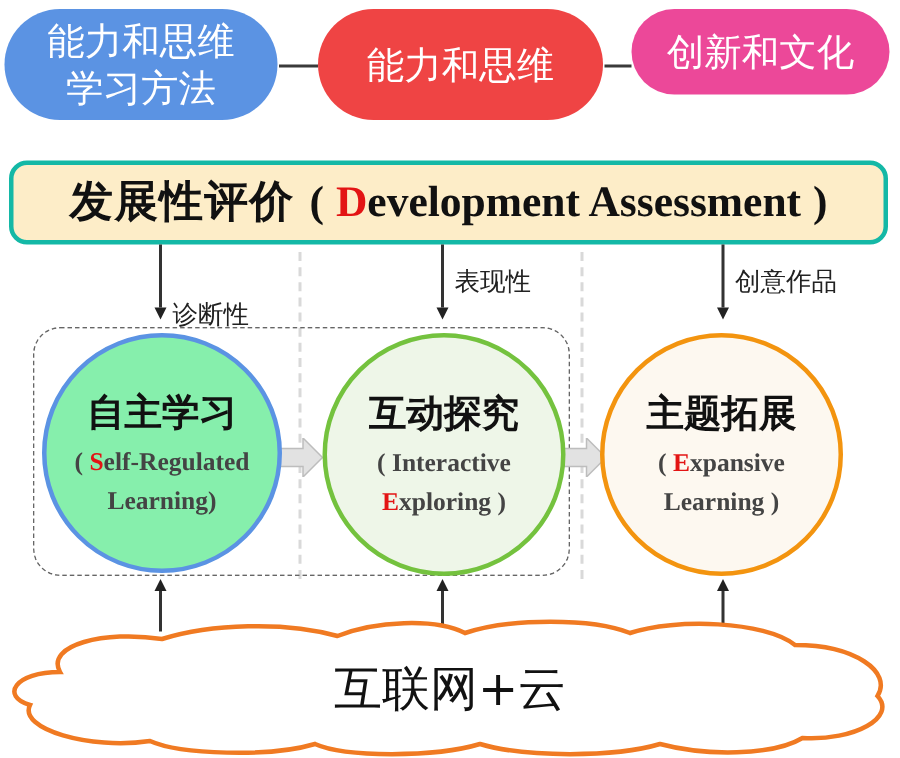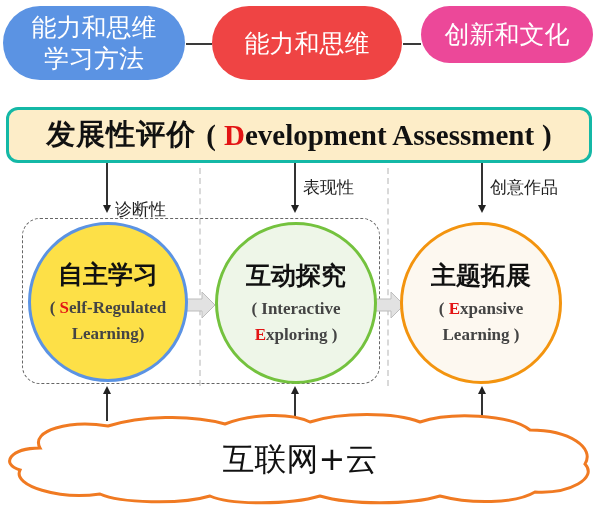--- a/index.html
+++ b/index.html
@@ -63,21 +63,21 @@
 
 <div class="group-box"></div>
 
 <svg class="flow-arrow" style="left:186px;top:292px;" width="30" height="26" viewBox="0 0 30 26">
   <polygon points="0,7 16,7 16,0 29,13 16,26 16,19 0,19" fill="#e2e2e2" stroke="#bdbdbd" stroke-width="1"></polygon>
 </svg>
 <svg class="flow-arrow" style="left:375px;top:292px;" width="30" height="26" viewBox="0 0 30 26">
   <polygon points="0,7 16,7 16,0 29,13 16,26 16,19 0,19" fill="#e2e2e2" stroke="#bdbdbd" stroke-width="1"></polygon>
 </svg>
 
-<div class="circle" style="left:28px;top:222px;width:160px;height:160px;border:3px solid #5b93e3;background:#fde047;">
+<div class="circle" style="left:28px;top:222px;width:160px;height:160px;border:3px solid #5b93e3;background:#86efac;">
   <div class="cn">自主学习</div>
   <div class="en"><span>( </span><span class="red">S</span><span>elf-Regulated</span></div>
   <div class="en">Learning)</div>
 </div>
 
 <div class="circle" style="left:215px;top:222px;width:162px;height:162px;border:3px solid #74c23e;background:#eef6e8;">
   <div class="cn">互动探究</div>
   <div class="en">( Interactive</div>
   <div class="en"><span class="red">E</span><span>xploring )</span></div>
 </div>

